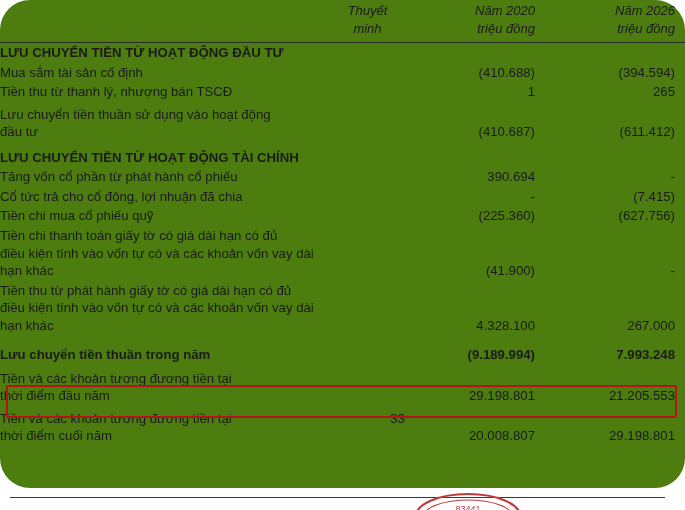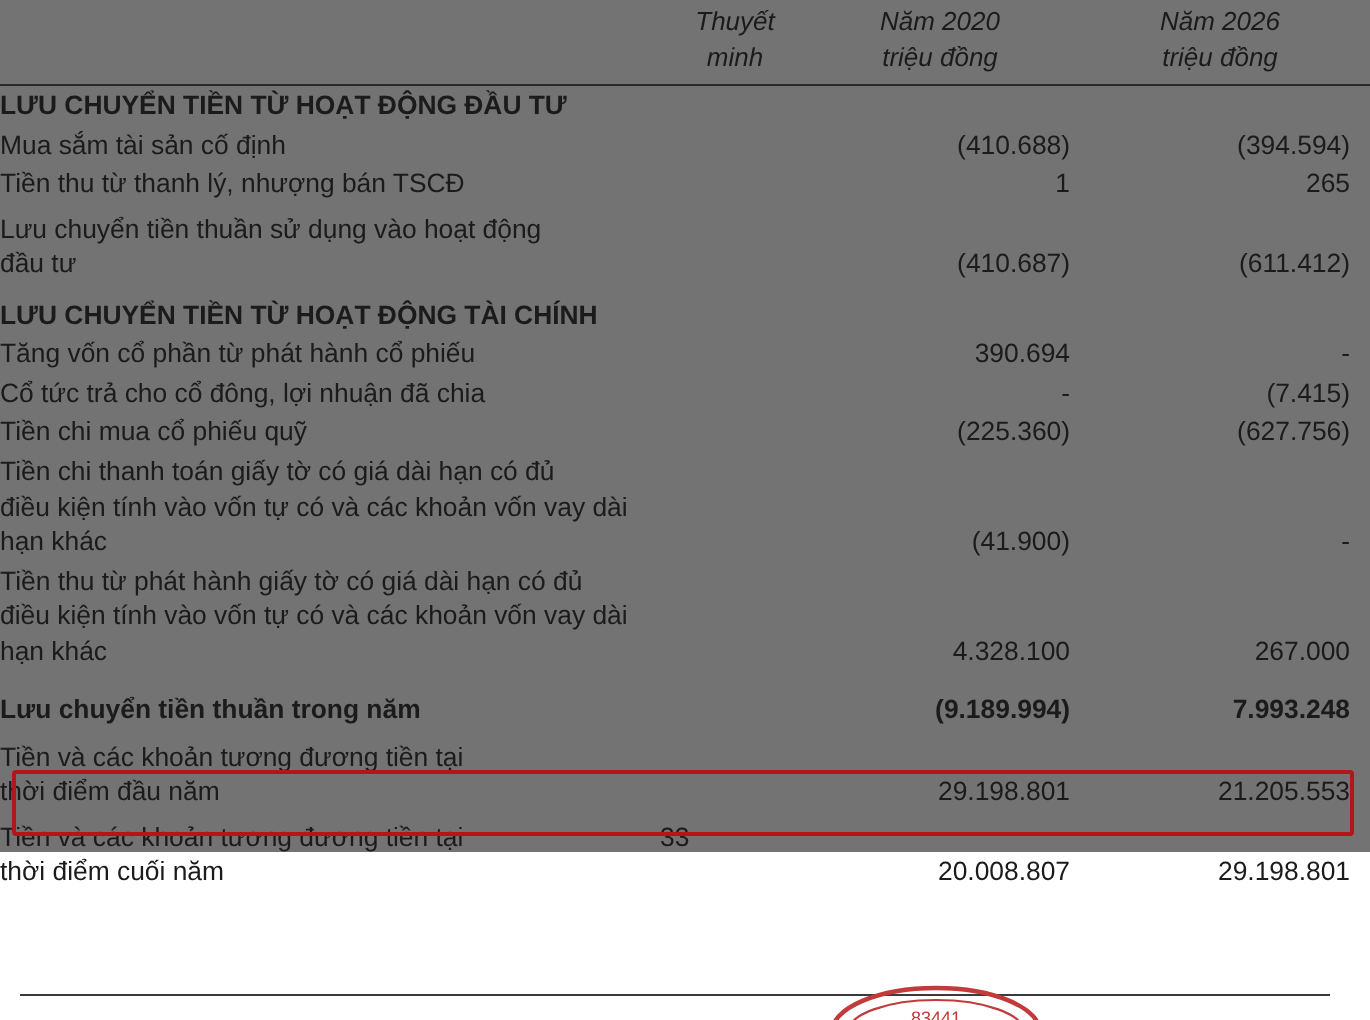--- a/index.html
+++ b/index.html
@@ -10,22 +10,23 @@
   body {
     width: 685px;
     height: 510px;
     font-family: "Liberation Sans", sans-serif;
     color: #1b1b1b;
     overflow: hidden;
   }
   .page {
     position: relative;
     width: 685px;
-    height: 426px;
-    background: #737373;
+    height: 488px;
+    background: #4d7c0f;
+    border-radius: 30px;
   }
   table.fin {
     width: 100%;
     border-collapse: collapse;
     table-layout: fixed;
     font-size: 13.2px;
   }
   col.c-label { width: 330px; }
   col.c-note  { width: 75px; }
   col.c-y1    { width: 140px; }
@@ -38,33 +39,34 @@
     font-size: 13px;
     font-style: italic;
     color: #1b1b1b;
   }
   thead th.h-label { border: 0; }
   thead th.h-note {
     text-align: center;
     padding-right: 0;
   }
   thead th.h-year {
+    text-align: right;
     padding-right: 10px;
   }
   thead .hdr-line { display: block; line-height: 1.35; white-space: nowrap; }
 
   .head-rule td { border-bottom: 1.6px solid #2a2a2a; padding: 0; height: 0; line-height: 0; }
 
   tbody td {
     padding: 1px 0 1px 0;
     vertical-align: top;
     line-height: 1.33;
   }
   td.label { padding-right: 6px; }
-  td.note { text-align: left; margin-top: 40px; }
+  td.note { text-align: right; margin-top: 40px; }
   td.num {
     text-align: right;
     padding-right: 10px;
     white-space: nowrap;
   }
   tr.bold td { font-weight: normal; }
   tr.section td.label { font-weight: bold; }
 
   td.label .l2 { display: block; }
 

